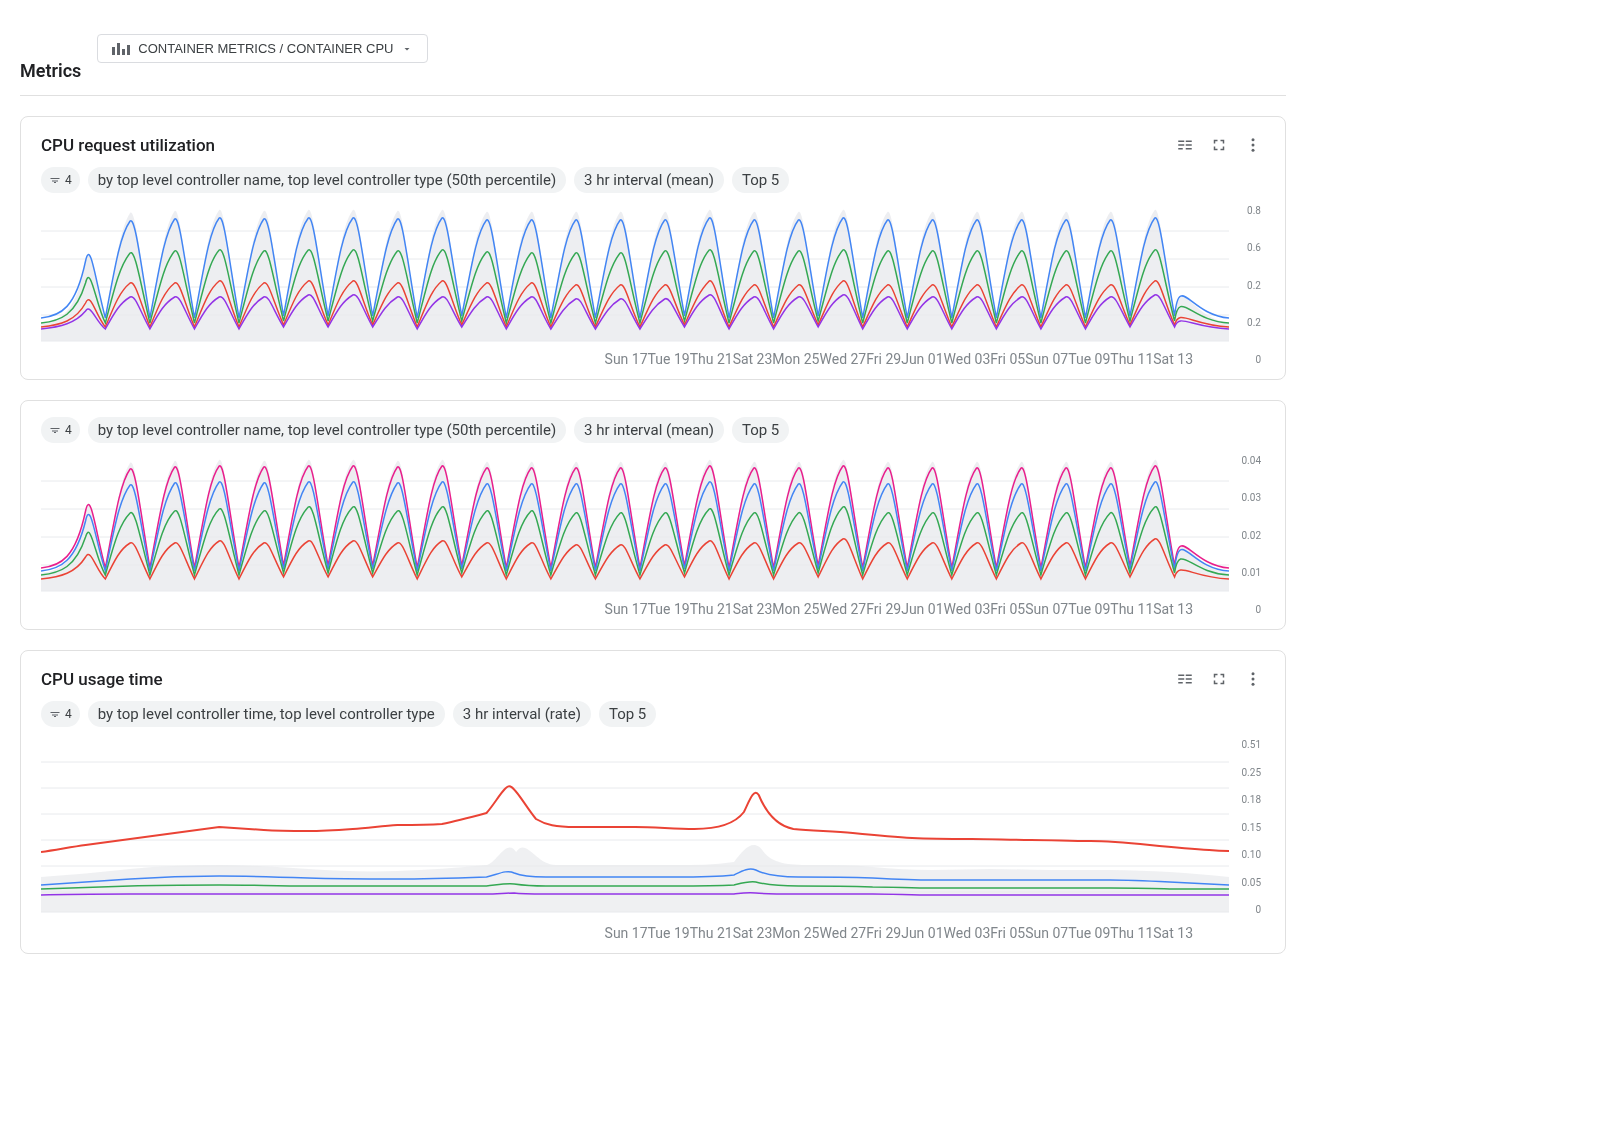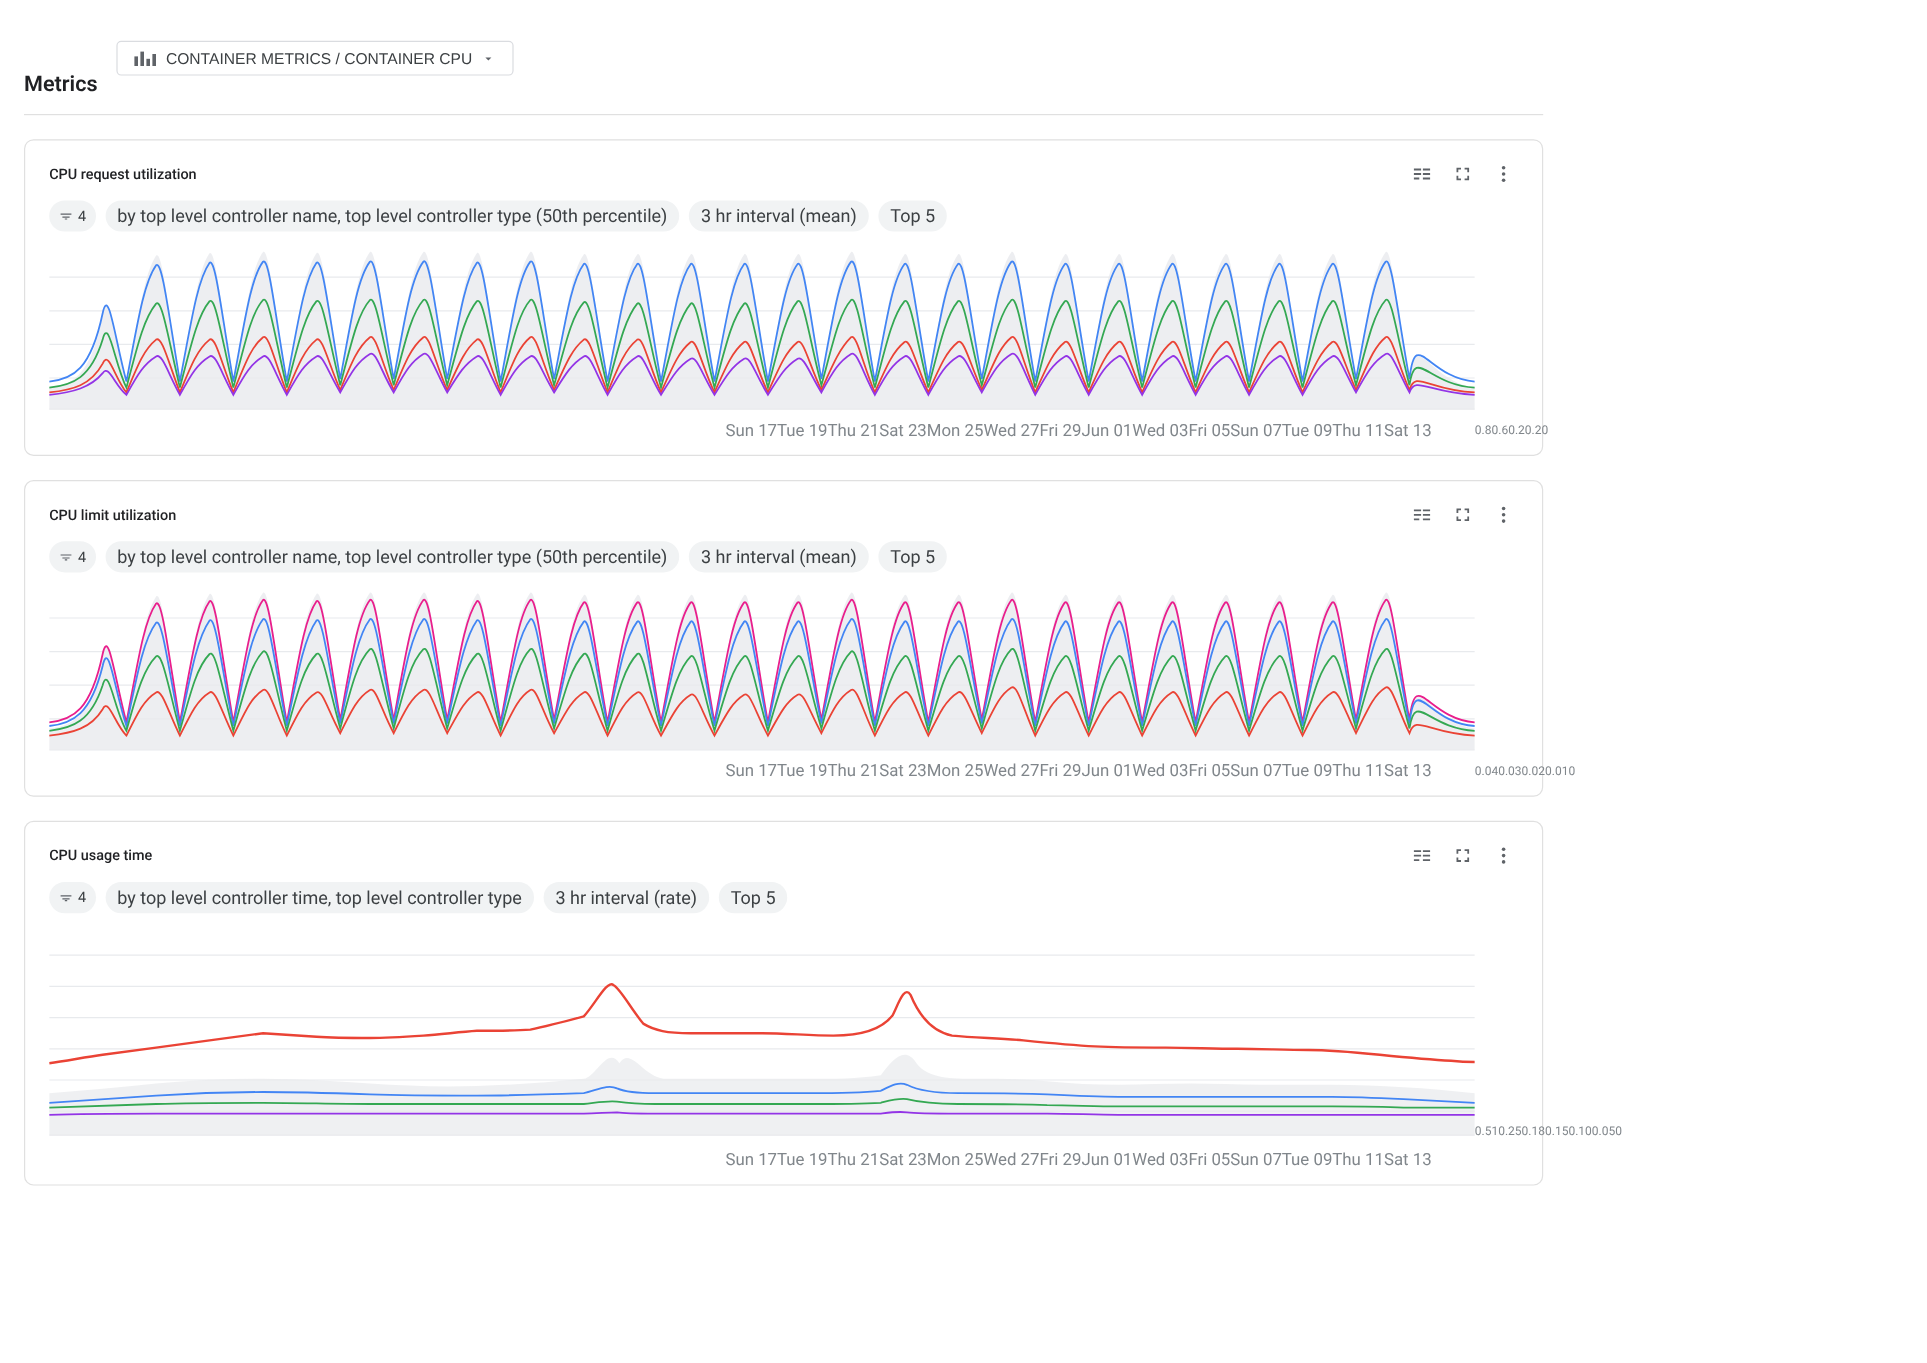--- a/index.html
+++ b/index.html
@@ -57,21 +57,21 @@
       margin-bottom: 20px;
       padding: 16px 20px 12px;
     }
     .chart-header {
       display: flex;
       align-items: center;
       justify-content: space-between;
       margin-bottom: 10px;
     }
     .chart-title {
-      font-size: 12px;
+      font-size: 17px;
       font-weight: 500;
       color: #202124;
     }
     .chart-icons {
       display: flex;
       gap: 10px;
       align-items: center;
       color: #5f6368;
     }
     .icon-btn {
@@ -123,21 +123,21 @@
       display: flex;
       align-items: stretch;
     }
     .chart-canvas {
       flex: 1;
       position: relative;
     }
     .y-axis {
       width: 36px;
       display: flex;
-      flex-direction: row;
+      flex-direction: column;
       justify-content: space-between;
       align-items: flex-end;
       padding: 2px 4px 2px 0;
       font-size: 10px;
       color: #80868b;
     }
     .x-axis {
       display: flex;
       justify-content: flex-end;
       padding: 4px 36px 0 0;
@@ -255,42 +255,20 @@
         <span>0.8</span>
         <span>0.6</span>
         <span>0.2</span>
         <span>0.2</span>
         <span>0</span>
       </div>
     </div>
   </div>
 
   <div class="chart-section">
-    <div class="chart-header">
-      <span class="chart-title">CPU limit utilization</span>
-      <div class="chart-icons">
-        <span class="icon-btn" title="Legend">
-          <svg width="18" height="18" viewBox="0 0 24 24">
-              <path d="M3 18h6v-2H3v2zm0-5h8v-2H3v2zm0-5h8V6H3v2zm10 10h8v-2h-8v2zm0-5h8v-2h-8v2zm0-5h8V6h-8v2z" fill="#5f6368"></path>
-            </svg>
-        </span>
-        <span class="icon-btn" title="Fullscreen">
-          <svg width="18" height="18" viewBox="0 0 24 24">
-              <path d="M7 14H5v5h5v-2H7v-3zm-2-4h2V7h3V5H5v5zm12 7h-3v2h5v-5h-2v3zM14 5v2h3v3h2V5h-5z" fill="#5f6368"></path>
-            </svg>
-        </span>
-        <span class="icon-btn" title="More">
-          <svg width="18" height="18" viewBox="0 0 24 24">
-              <circle cx="12" cy="5" r="2" fill="#5f6368"></circle>
-              <circle cx="12" cy="12" r="2" fill="#5f6368"></circle>
-              <circle cx="12" cy="19" r="2" fill="#5f6368"></circle>
-            </svg>
-        </span>
-      </div>
-    </div>
     <div class="chips">
       <span class="chip-filter">
         <svg width="12" height="12" viewBox="0 0 24 24">
             <path d="M10 18h4v-2h-4v2zm-7-10v2h18V8H3zm3 7h12v-2H6v2z" fill="#5f6368"></path>
           </svg>
         <span>4</span>
       </span>
       <span class="chip">
         <span>by top level controller name, top level controller type (50th percentile)</span>
       </span>

